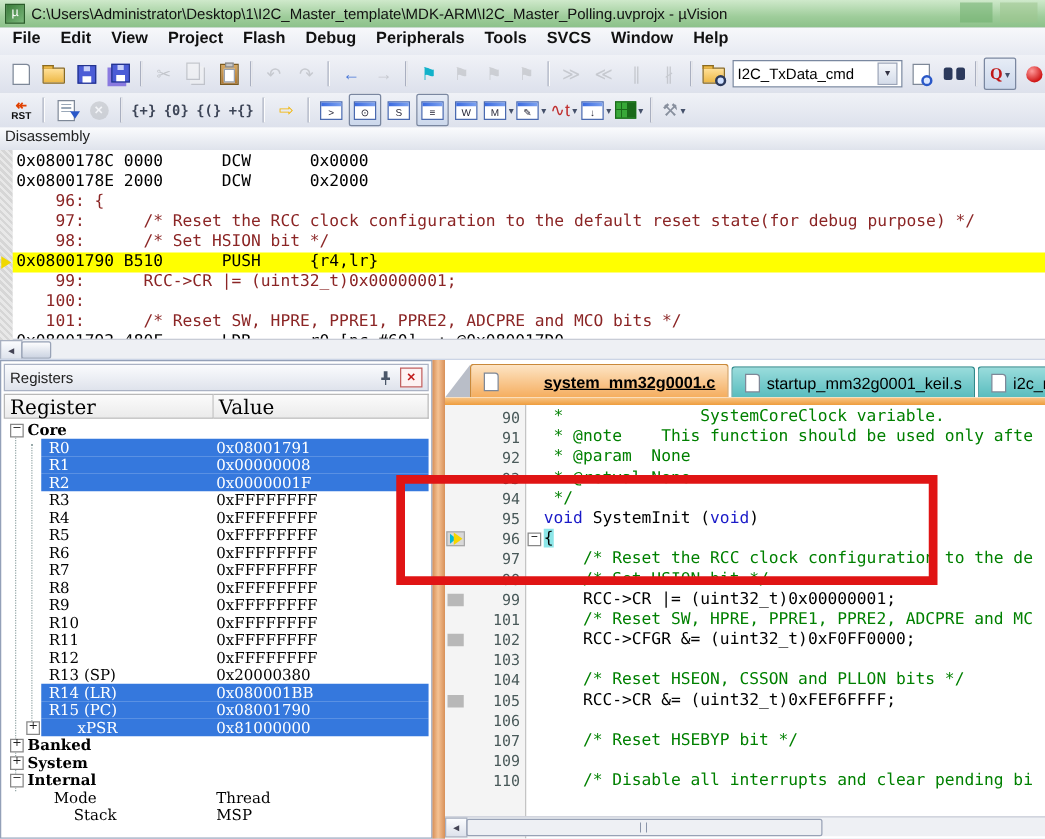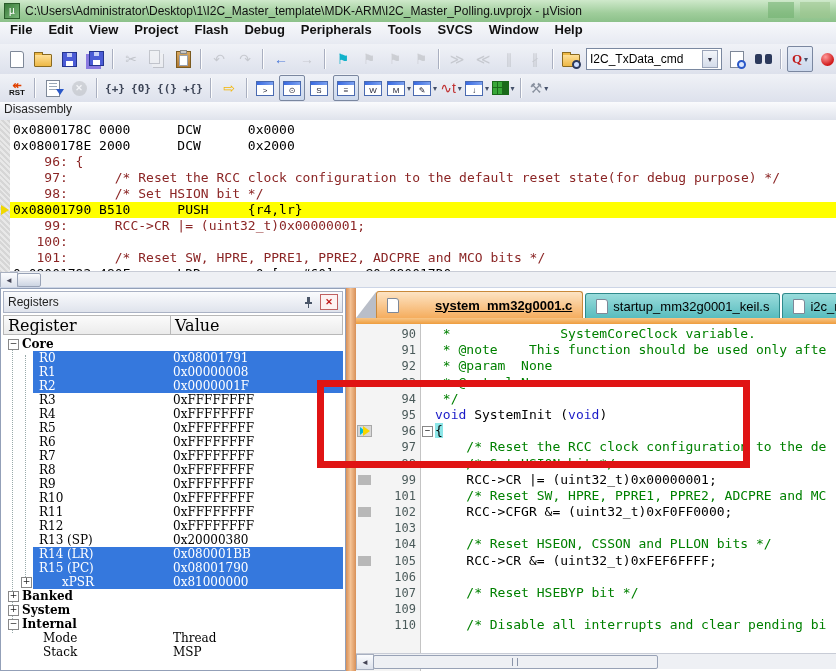--- a/index.html
+++ b/index.html
@@ -497,21 +497,21 @@
         </div>
         <div class="rrow">
           <span class="tog" style="left: 5px;">−</span>
           <span class="rlab b" style="left: 19px;">Internal</span>
         </div>
         <div class="rrow">
           <span class="rlab" style="left: 40px;">Mode</span>
           <span class="rval">Thread</span>
         </div>
         <div class="rrow">
-          <span class="rlab" style="left: 40px;">Stack</span>
+          <span class="rlab" style="left: 56px;">Stack</span>
           <span class="rval">MSP</span>
         </div>
       </div>
   </div>
 
   <div class="splitter"></div>
 
   <div class="editor">
     <div class="tabbar" id="tabbar">
       <div class="tabcorner"></div>

